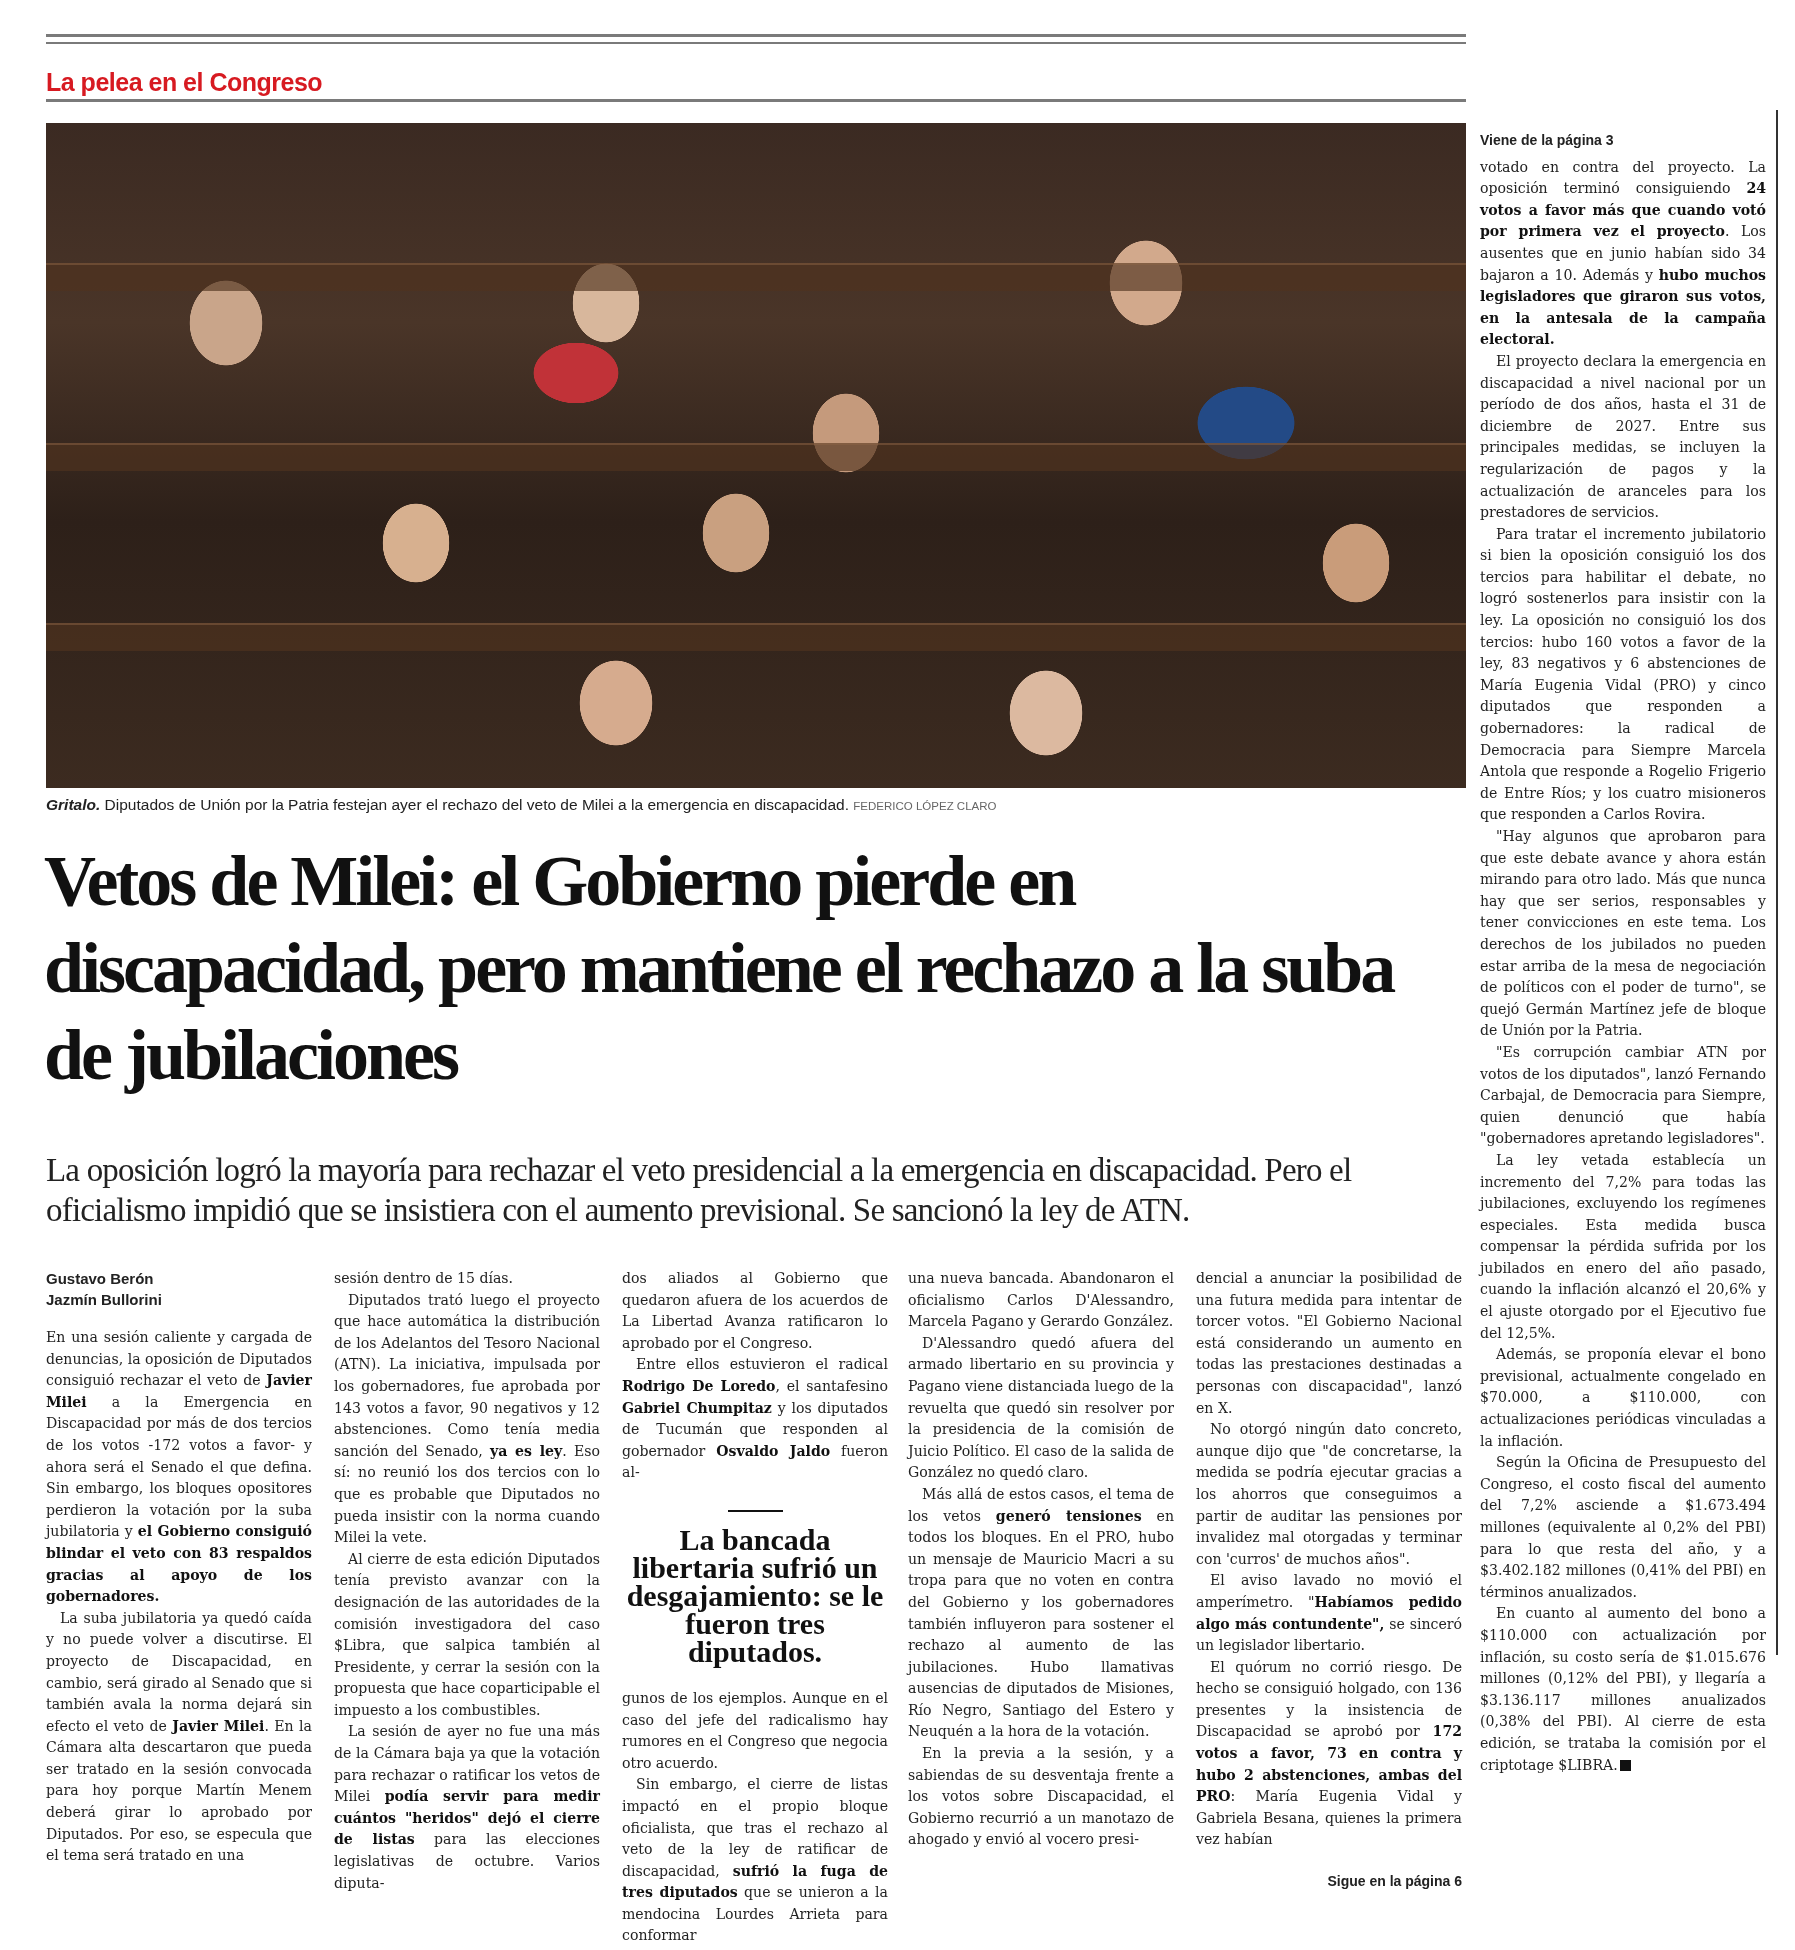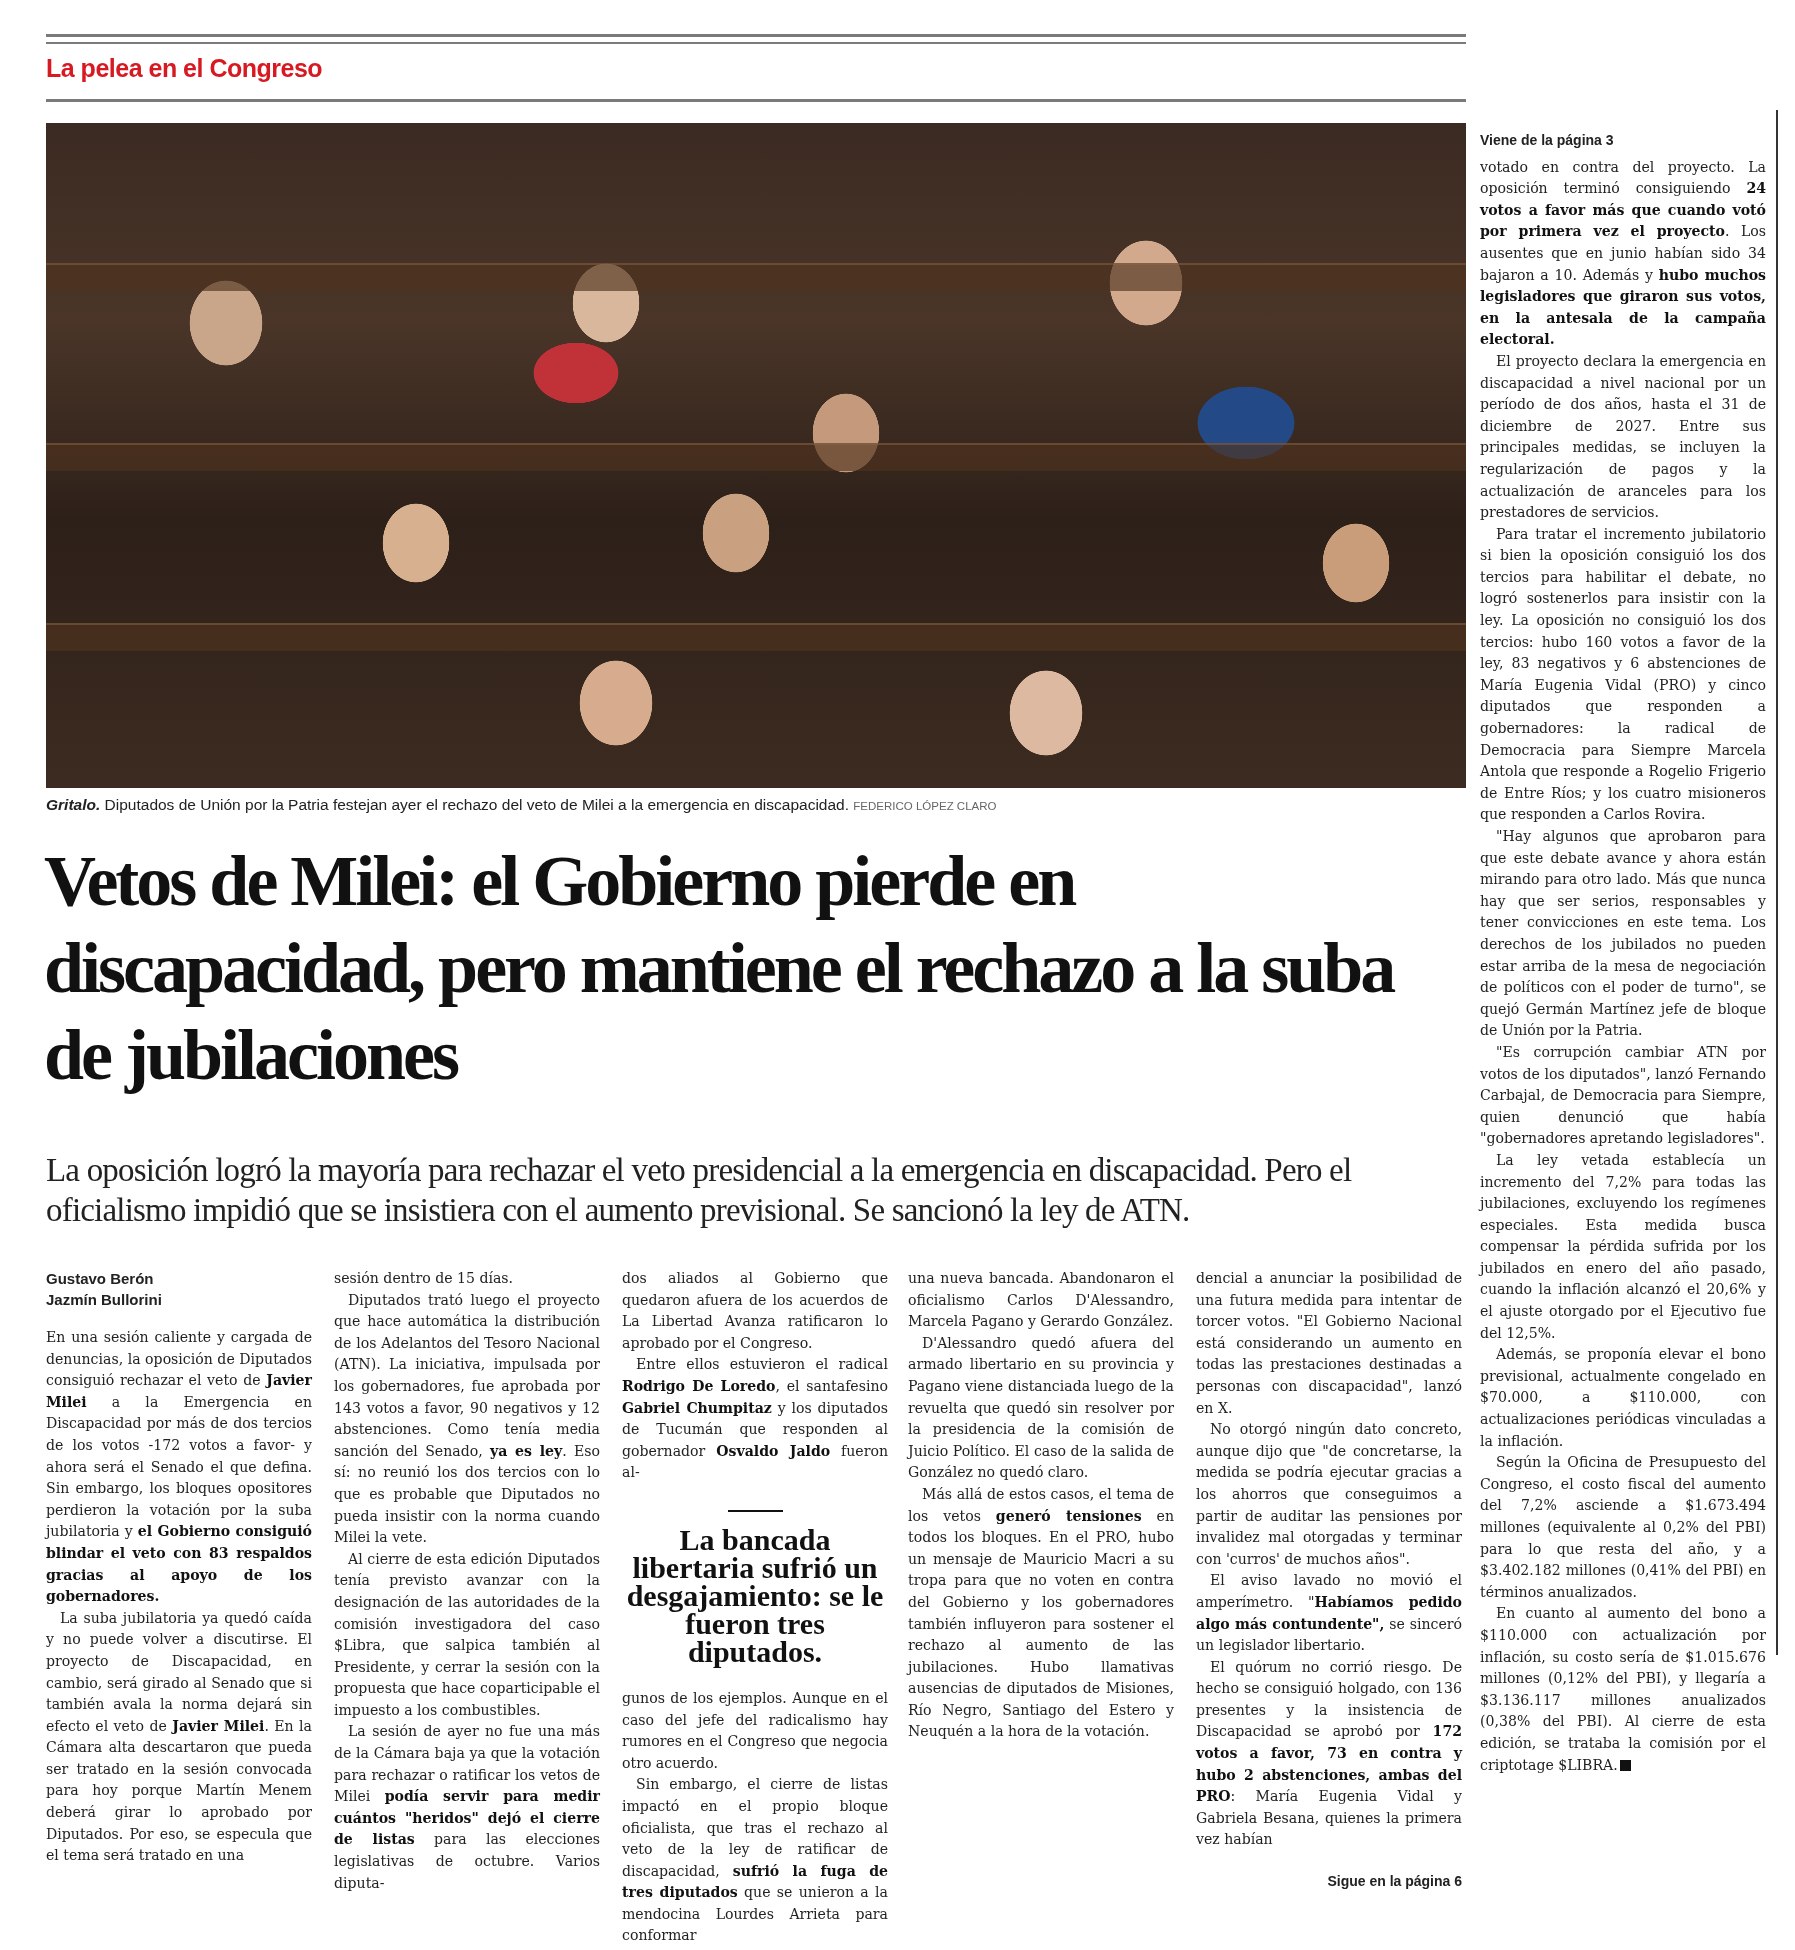--- a/index.html
+++ b/index.html
@@ -1,18 +1,18 @@
 <!DOCTYPE html>
 <html><head>
 <meta charset="utf-8">
 <style>
   html, body { margin:0; padding:0; background:#fff; }
   body { width:1795px; height:1950px; position:relative; overflow:hidden; color:#1a1a1a; }
   .rule { position:absolute; height:3px; background:#7a7a7a; }
-  .section-label { position:absolute; left:46px; top:54px; font-family:"Liberation Sans", sans-serif; font-weight:bold; font-size:25px; color:#d71a21; letter-spacing:-0.5px; }
+  .section-label { position:absolute; left:46px; top:68px; font-family:"Liberation Sans", sans-serif; font-weight:bold; font-size:25px; color:#d71a21; letter-spacing:-0.5px; }
   .photo { position:absolute; left:46px; top:123px; width:1420px; height:665px; overflow:hidden;
     background:
       radial-gradient(ellipse 60px 70px at 180px 200px, #c9a58a 0 60%, transparent 61%),
       radial-gradient(ellipse 55px 65px at 560px 180px, #d8b79c 0 60%, transparent 61%),
       radial-gradient(ellipse 55px 65px at 800px 310px, #c59a7c 0 60%, transparent 61%),
       radial-gradient(ellipse 60px 70px at 1100px 160px, #d2a98c 0 60%, transparent 61%),
       radial-gradient(ellipse 55px 65px at 370px 420px, #d7b08f 0 60%, transparent 61%),
       radial-gradient(ellipse 55px 65px at 690px 410px, #c9a080 0 60%, transparent 61%),
       radial-gradient(ellipse 60px 70px at 570px 580px, #d6ab8e 0 60%, transparent 61%),
       radial-gradient(ellipse 60px 70px at 1000px 590px, #dcb9a0 0 60%, transparent 61%),
@@ -89,20 +89,21 @@
     <div>La bancada libertaria sufrió un desgajamiento: se le fueron tres diputados.</div>
   </div>
   <p class="first">gunos de los ejemplos. Aunque en el caso del jefe del radicalismo hay rumores en el Congreso que negocia otro acuerdo.</p>
   <p><span>Sin embargo, el cierre de listas impactó en el propio bloque oficialista, que tras el rechazo al veto de la ley de ratificar de discapacidad, </span><b>sufrió la fuga de tres diputados</b><span> que se unieron a la mendocina Lourdes Arrieta para conformar</span></p>
 </div>
 
 <div class="col" style="left:908px; width:266px;">
   <p class="first">una nueva bancada. Abandonaron el oficialismo Carlos D'Alessandro, Marcela Pagano y Gerardo González.</p>
   <p>D'Alessandro quedó afuera del armado libertario en su provincia y Pagano viene distanciada luego de la revuelta que quedó sin resolver por la presidencia de la comisión de Juicio Político. El caso de la salida de González no quedó claro.</p>
   <p><span>Más allá de estos casos, el tema de los vetos </span><b>generó tensiones</b><span> en todos los bloques. En el PRO, hubo un mensaje de Mauricio Macri a su tropa para que no voten en contra del Gobierno y los gobernadores también influyeron para sostener el rechazo al aumento de las jubilaciones. Hubo llamativas ausencias de diputados de Misiones, Río Negro, Santiago del Estero y Neuquén a la hora de la votación.</span></p>
+  <p>En la previa a la sesión, y a sabiendas de su desventaja frente a los votos sobre Discapacidad, el Gobierno recurrió a un manotazo de ahogado y envió al vocero presi-</p>
 </div>
 
 <div class="col" style="left:1196px; width:266px;">
   <p class="first">dencial a anunciar la posibilidad de una futura medida para intentar de torcer votos. "El Gobierno Nacional está considerando un aumento en todas las prestaciones destinadas a personas con discapacidad", lanzó en X.</p>
   <p>No otorgó ningún dato concreto, aunque dijo que "de concretarse, la medida se podría ejecutar gracias a los ahorros que conseguimos a partir de auditar las pensiones por invalidez mal otorgadas y terminar con 'curros' de muchos años".</p>
   <p><span>El aviso lavado no movió el amperímetro. "</span><b>Habíamos pedido algo más contundente",</b><span> se sinceró un legislador libertario.</span></p>
   <p><span>El quórum no corrió riesgo. De hecho se consiguió holgado, con 136 presentes y la insistencia de Discapacidad se aprobó por </span><b>172 votos a favor, 73 en contra y hubo 2 abstenciones, ambas del PRO</b><span>: María Eugenia Vidal y Gabriela Besana, quienes la primera vez habían</span></p>
   <div class="jump">Sigue en la página 6</div>
 </div>
 

